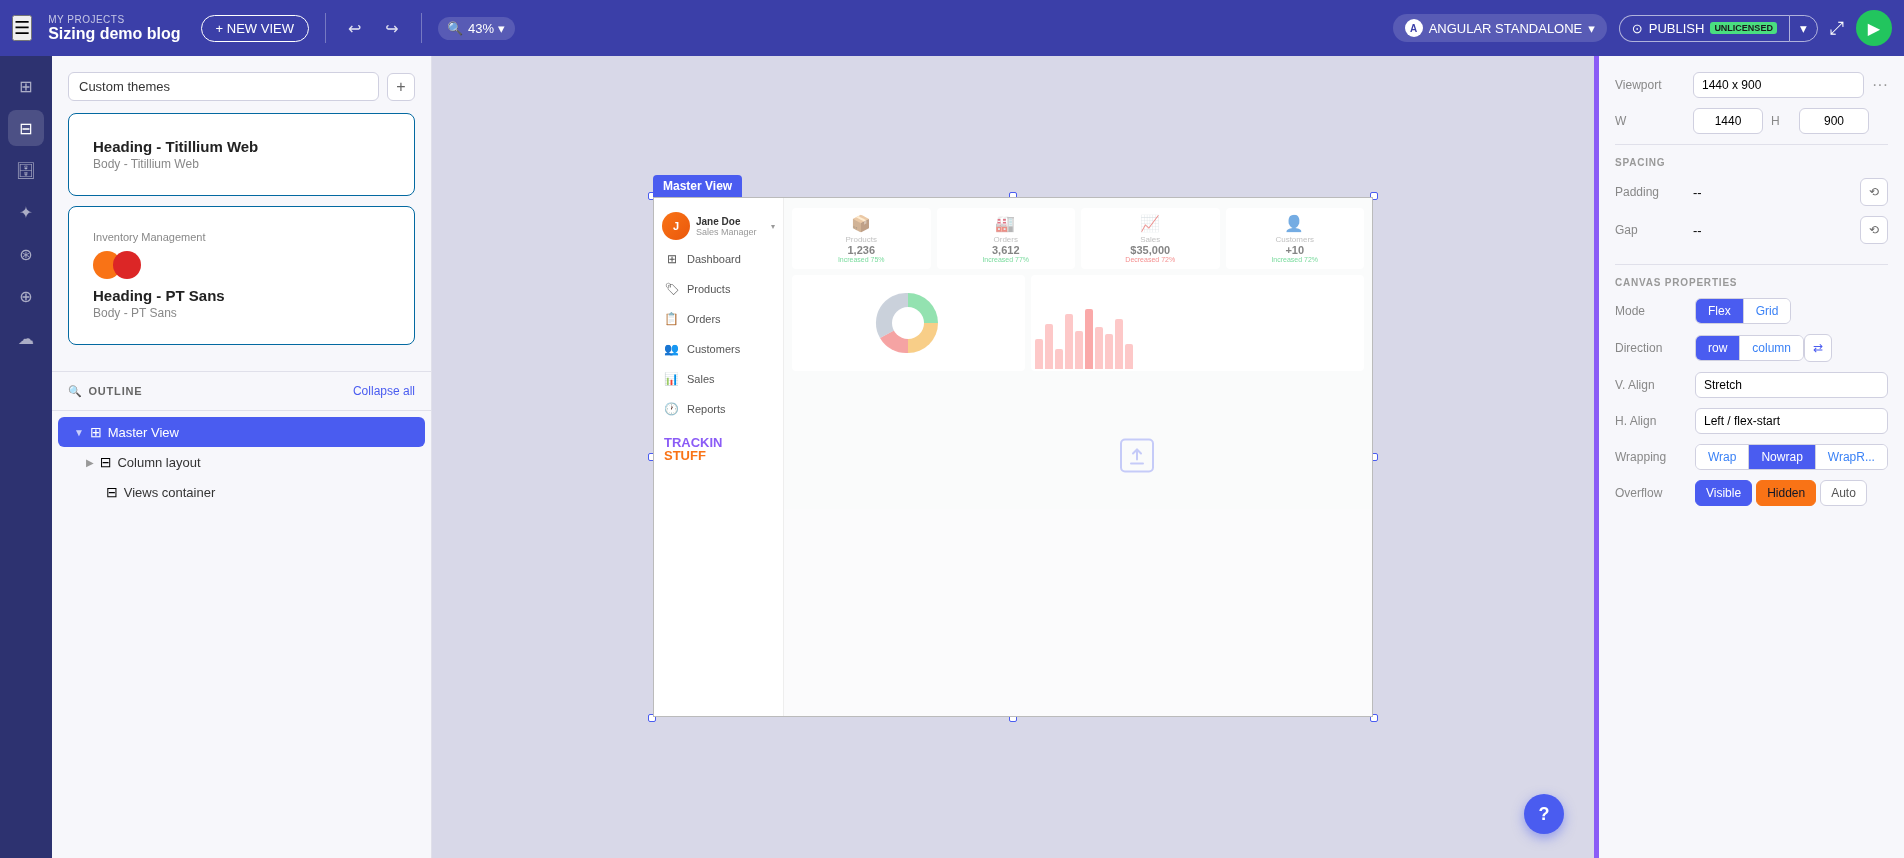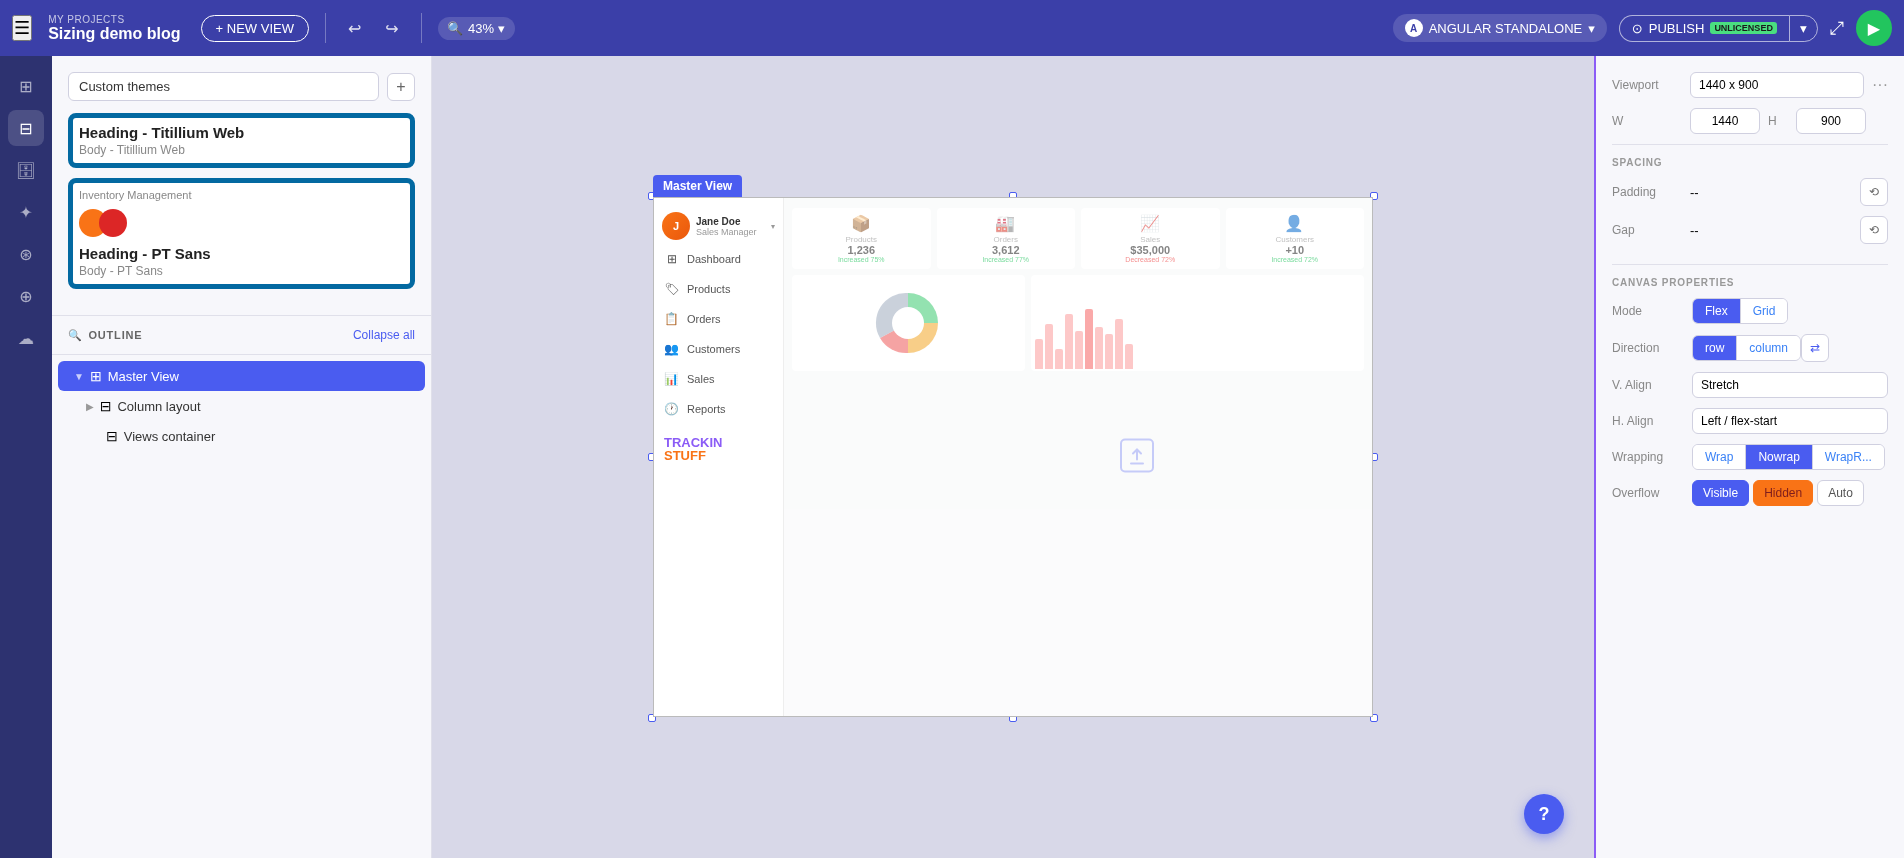--- a/index.html
+++ b/index.html
@@ -158,23 +158,23 @@
       border-radius: 6px;
       background: white;
       cursor: pointer;
       margin-left: 8px;
       font-size: 16px;
       display: flex; align-items: center; justify-content: center;
       color: #666;
     }
     .theme-card {
       background: white;
-      border: 5px solid #0369a1;
+      border: 1px solid #0369a1;
       border-radius: 8px;
-      padding: 6px;
+      padding: 24px;
       margin-bottom: 10px;
     }
     .theme-card-title { font-size: 15px; font-weight: 600; color: #222; margin-bottom: 2px; }
     .theme-card-subtitle { font-size: 12px; color: #888; }
     .theme-card-label { font-size: 11px; color: #888; font-weight: 500; margin-bottom: 8px; }
     .color-circles { display: flex; gap: -4px; margin-bottom: 8px; }
     .color-circle {
       width: 28px; height: 28px; border-radius: 50%;
       margin-left: -4px;
     }
@@ -331,21 +331,21 @@
     .dash-stat-icon { font-size: 16px; margin-bottom: 2px; }
     .dash-stat-label { font-size: 8px; color: #999; }
     .dash-stat-value { font-size: 11px; font-weight: 700; color: #333; }
     .dash-stat-change { font-size: 7px; color: #22c55e; }
     .dash-charts { display: flex; gap: 6px; padding: 0 8px; }
 
     
     .right-panel {
       width: 310px;
       background: #f7f7fb;
-      border-left: 2px solid #8b5cf6;
+      border-left: 5px solid #8b5cf6;
       padding: 16px;
       overflow-y: auto;
       flex-shrink: 0;
     }
     .rp-section { margin-bottom: 20px; }
     .rp-row {
       display: flex;
       align-items: center;
       margin-bottom: 10px;
       gap: 8px;
@@ -433,21 +433,21 @@
     .overflow-btn {
       padding: 5px 10px;
       font-size: 12px;
       border: 1px solid #d0d0e0;
       border-radius: 6px;
       background: white;
       cursor: pointer;
       color: #555;
     }
     .overflow-btn.active-visible { background: #4a5cf0; color: white; border-color: #4a5cf0; }
-    .overflow-btn.active-hidden { background: #f97316; color: #7f1d1d; border-color: #f97316; }
+    .overflow-btn.active-hidden { background: #f97316; color: #0f172a; border-color: #f97316; }
 
     
     .help-btn {
       position: fixed;
       bottom: 24px;
       right: 340px;
       width: 40px; height: 40px;
       border-radius: 50%;
       background: #4a5cf0;
       border: none;

